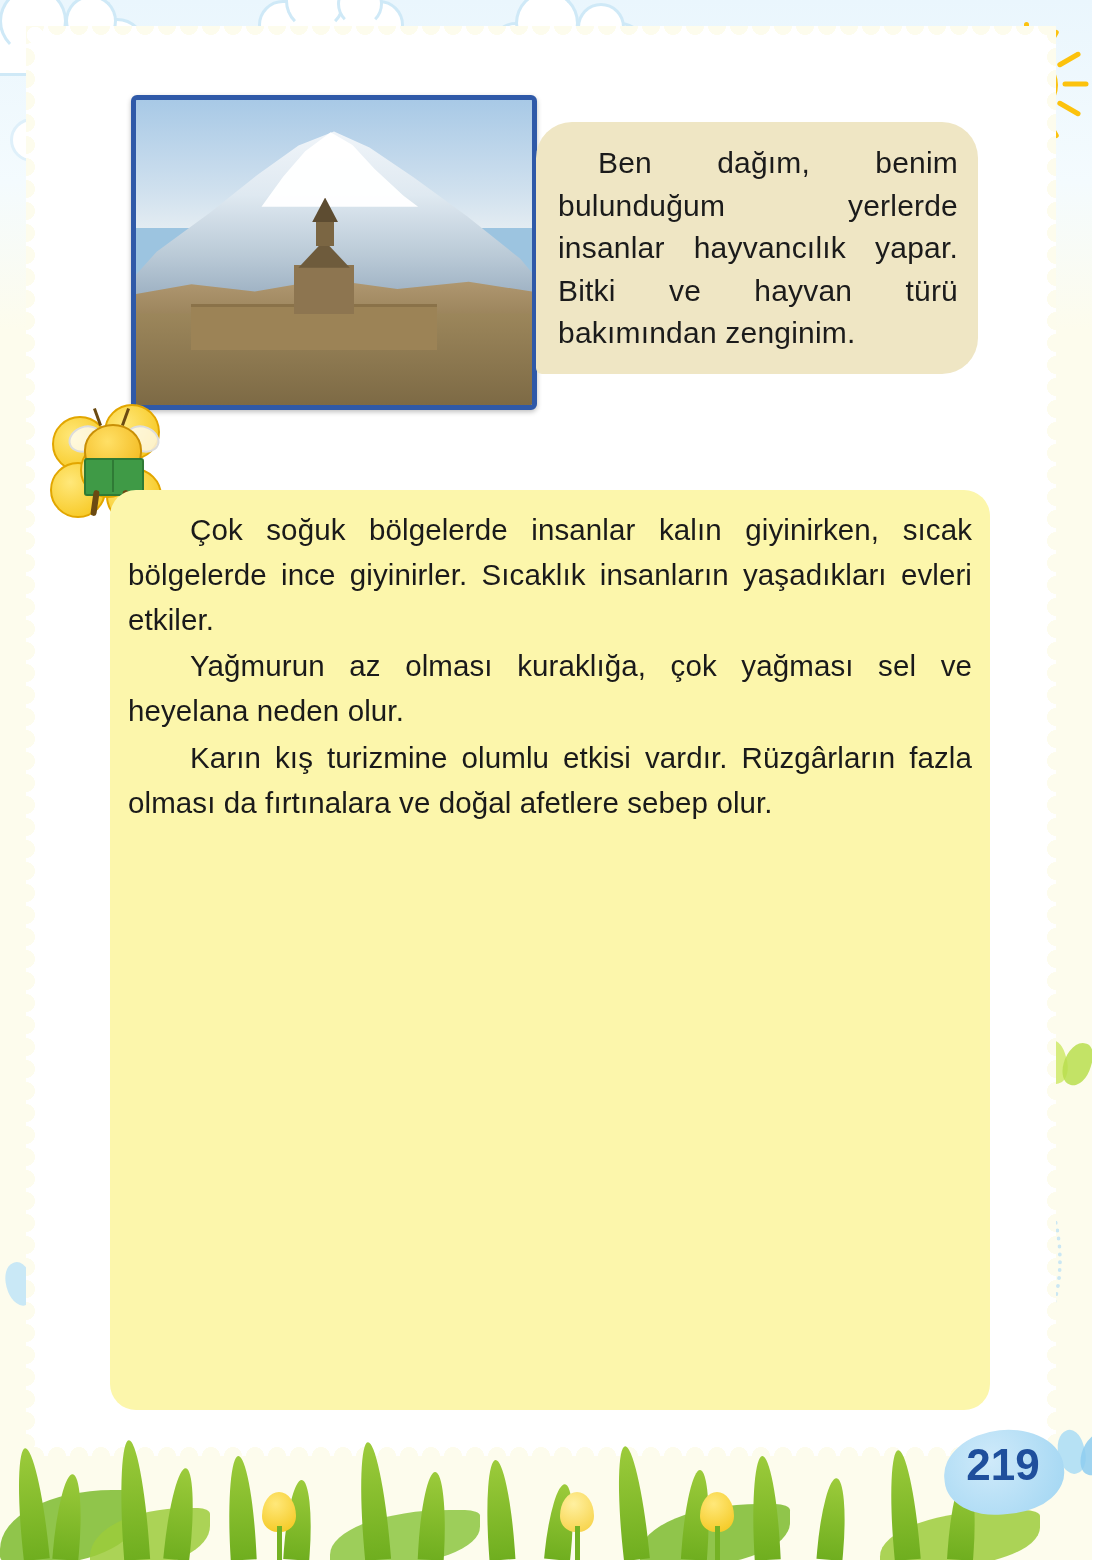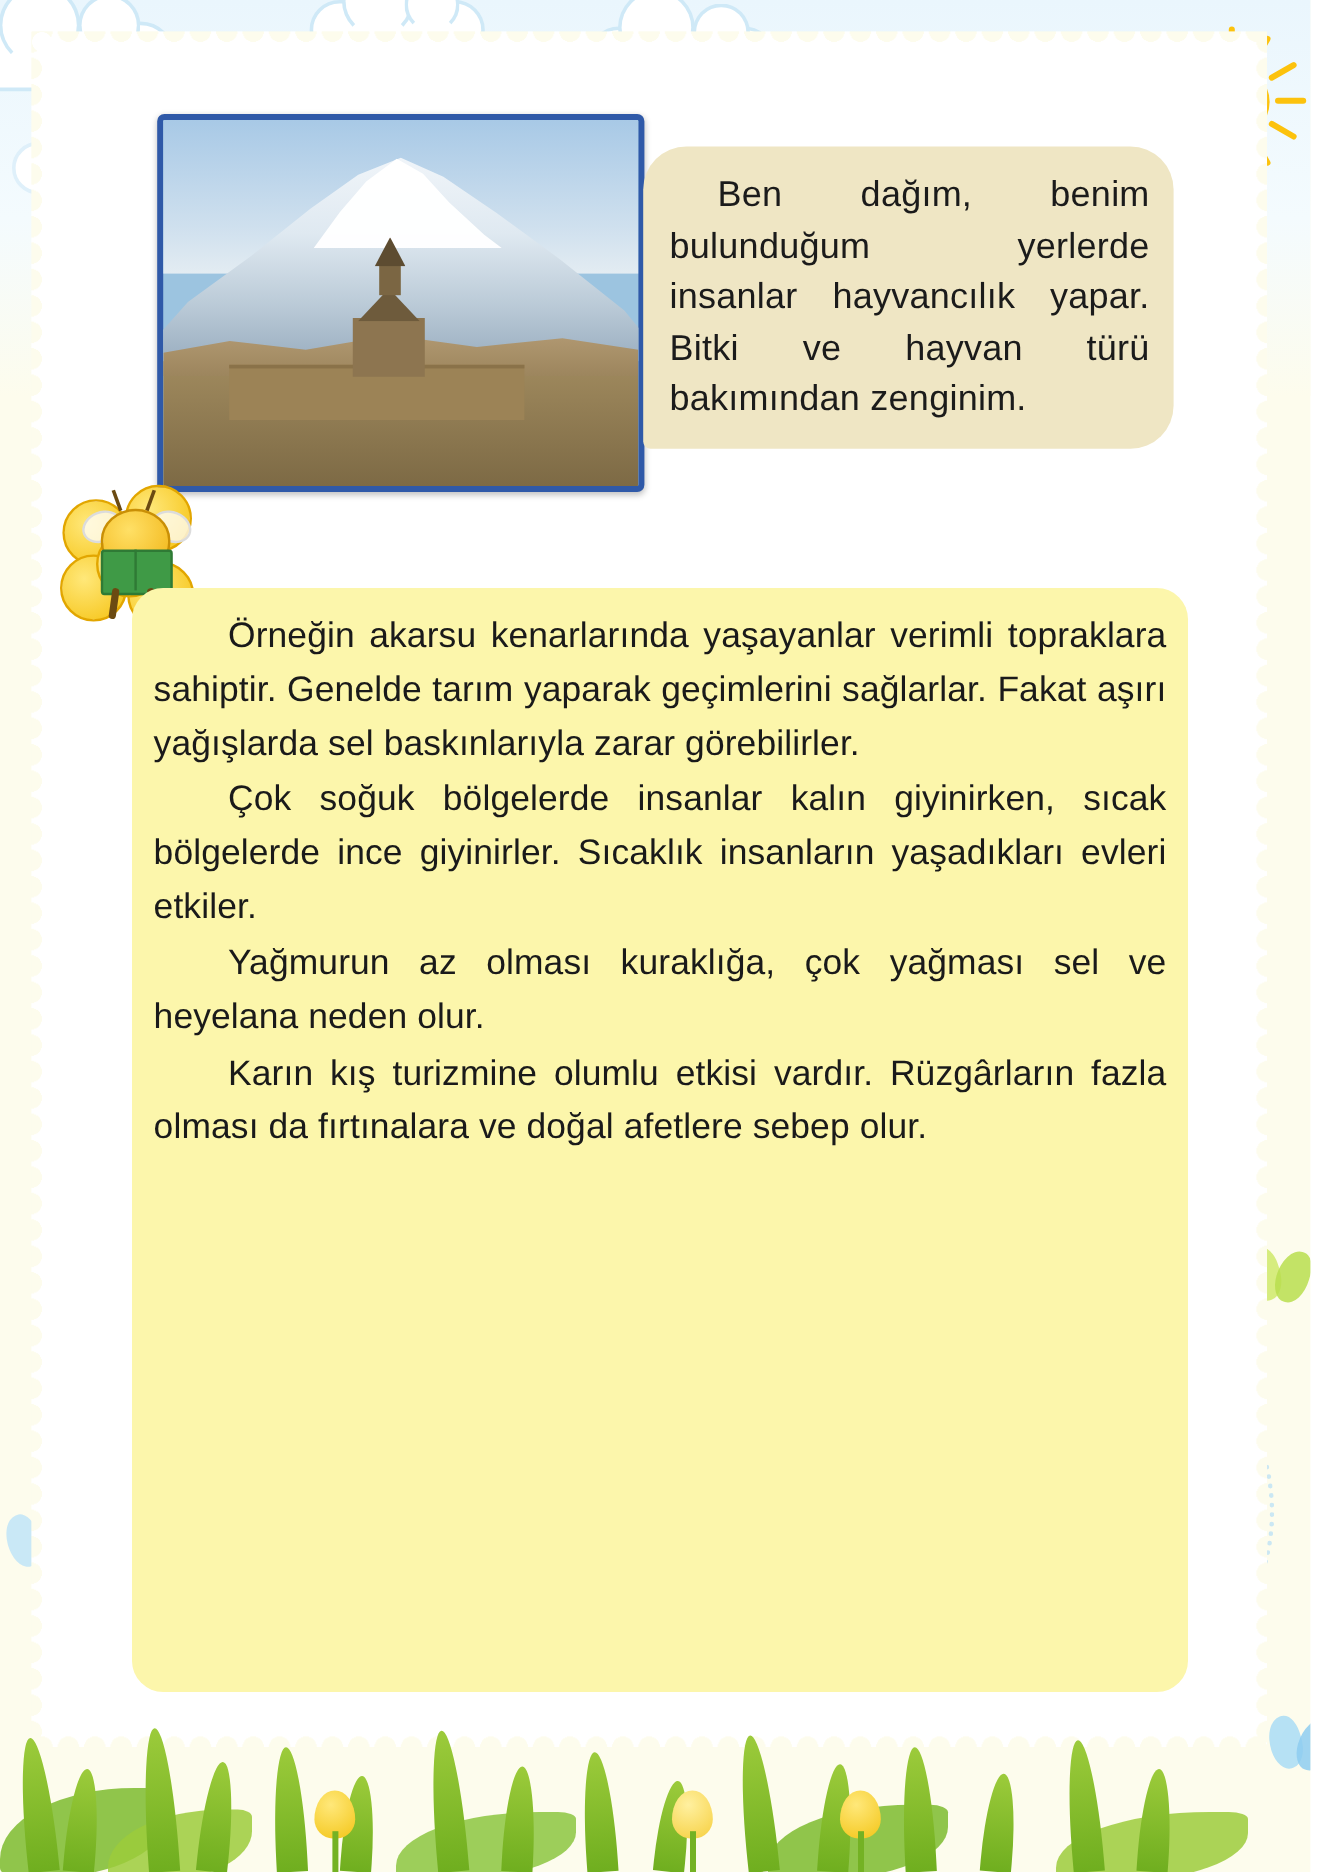--- a/index.html
+++ b/index.html
@@ -440,21 +440,20 @@
     <div class="bee-wing" style="left: 20px; top: 28px; transform: rotate(-22deg);"></div>
     <div class="bee-wing" style="left: 78px; top: 28px; transform: rotate(22deg);"></div>
     <div class="bee-body"></div>
     <div class="bee-book"></div>
     <div class="bee-leg" style="left: 44px; top: 92px; transform: rotate(8deg);"></div>
     <div class="bee-leg" style="left: 76px; top: 92px; transform: rotate(-8deg);"></div>
   </div>
 
   <div class="text-panel">
     <div class="body-text">
-      <p>Örneğin akarsu kenarlarında yaşayanlar verimli topraklara sahiptir. Genelde tarım yaparak geçimlerini sağlarlar. Fakat aşırı yağışlarda sel baskınlarıyla zarar görebilirler.</p>
       <p>Çok soğuk bölgelerde insanlar kalın giyinirken, sıcak bölgelerde ince giyinirler. Sıcaklık insanların yaşadıkları evleri etkiler.</p>
       <p>Yağmurun az olması kuraklığa, çok yağması sel ve heyelana neden olur.</p>
       <p>Karın kış turizmine olumlu etkisi vardır. Rüzgârların fazla olması da fırtınalara ve doğal afetlere sebep olur.</p>
     </div>
   </div>
 
   <div class="grass">
     <div class="leafshape" style="left: 0px;   bottom: -4px; width: 140px; height: 74px; background: #7cbb2e;"></div>
     <div class="leafshape" style="left: 90px;  bottom: -8px; width: 120px; height: 60px; background: #9ccb3b;"></div>
     <div class="leafshape" style="left: 330px; bottom: -6px; width: 150px; height: 56px; background: #8cc63f;"></div>
@@ -482,14 +481,18 @@
         <div class="stem"></div>
       </div>
     <div class="tulip" style="left: 560px; background: radial-gradient(circle at 40% 30%, #fff0a0, #f6cf3e);">
         <div class="stem"></div>
       </div>
     <div class="tulip" style="left: 700px; background: radial-gradient(circle at 40% 30%, #ffe87a, #f3c517);">
         <div class="stem"></div>
       </div>
   </div>
 
+  <div class="page-num-wrap">
+    <div class="page-num-bg"></div>
+    <div class="page-num">219</div>
+  </div>
 
 </div>
 
 </body></html>

